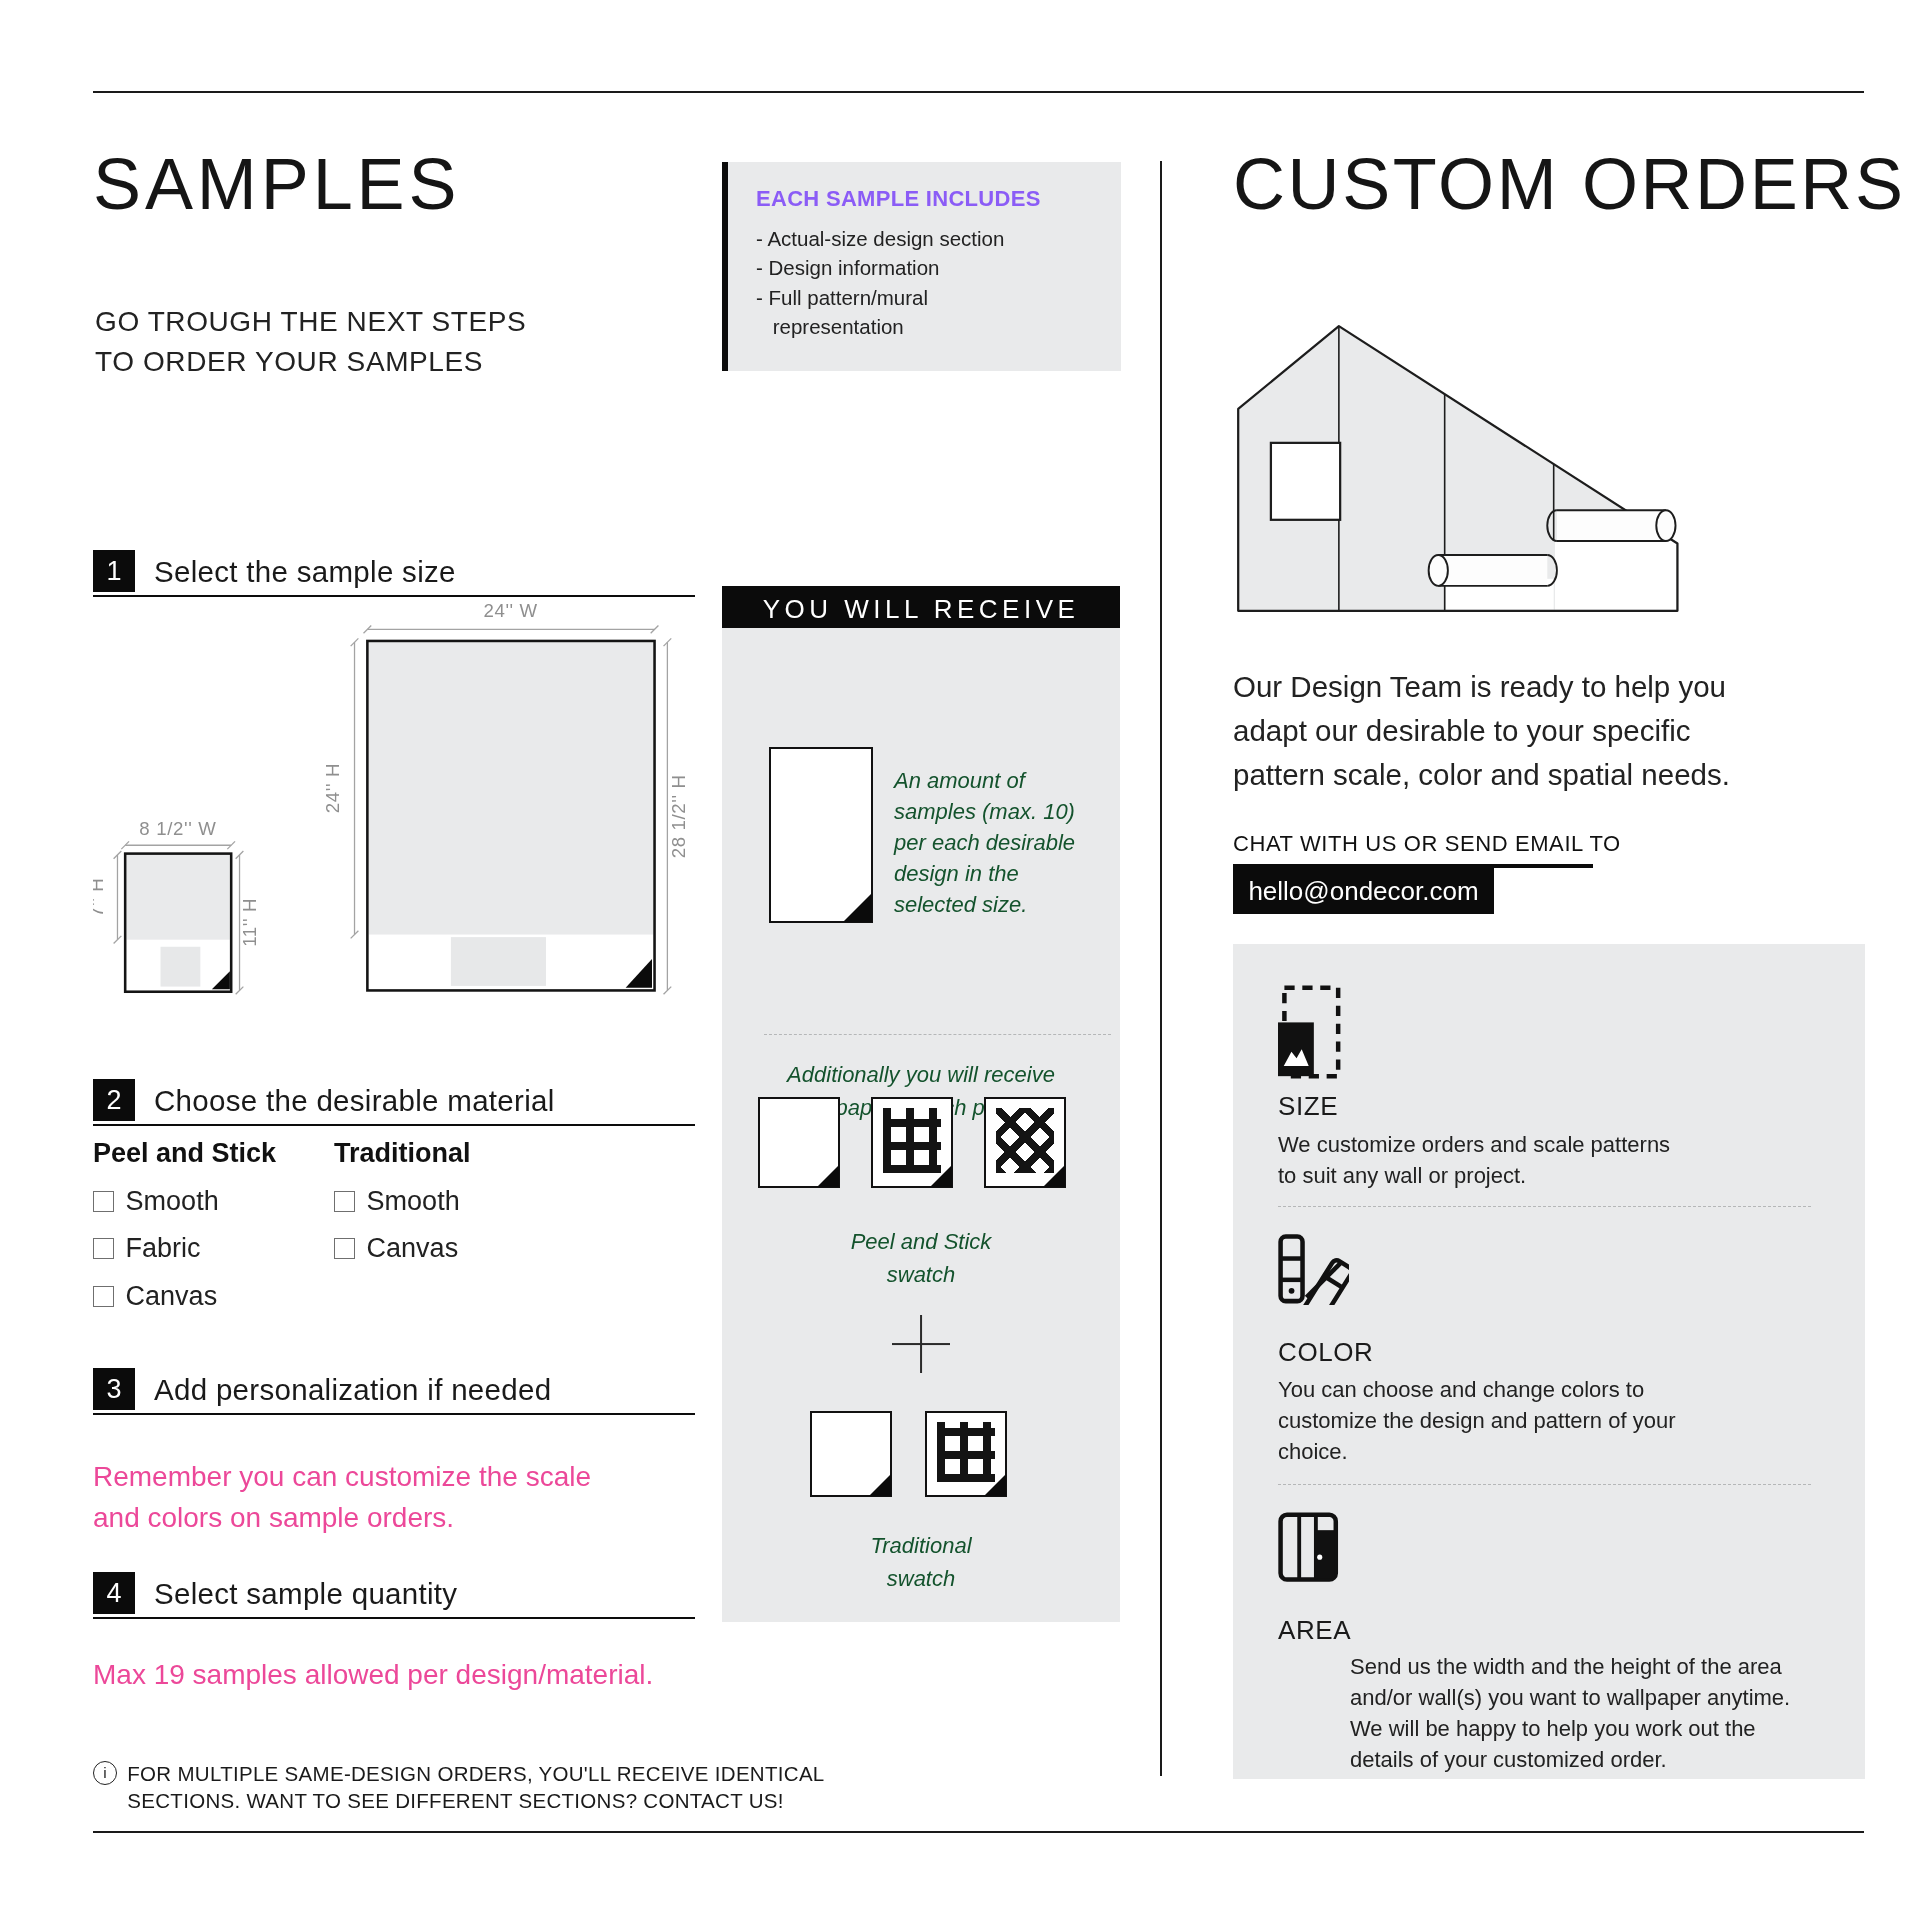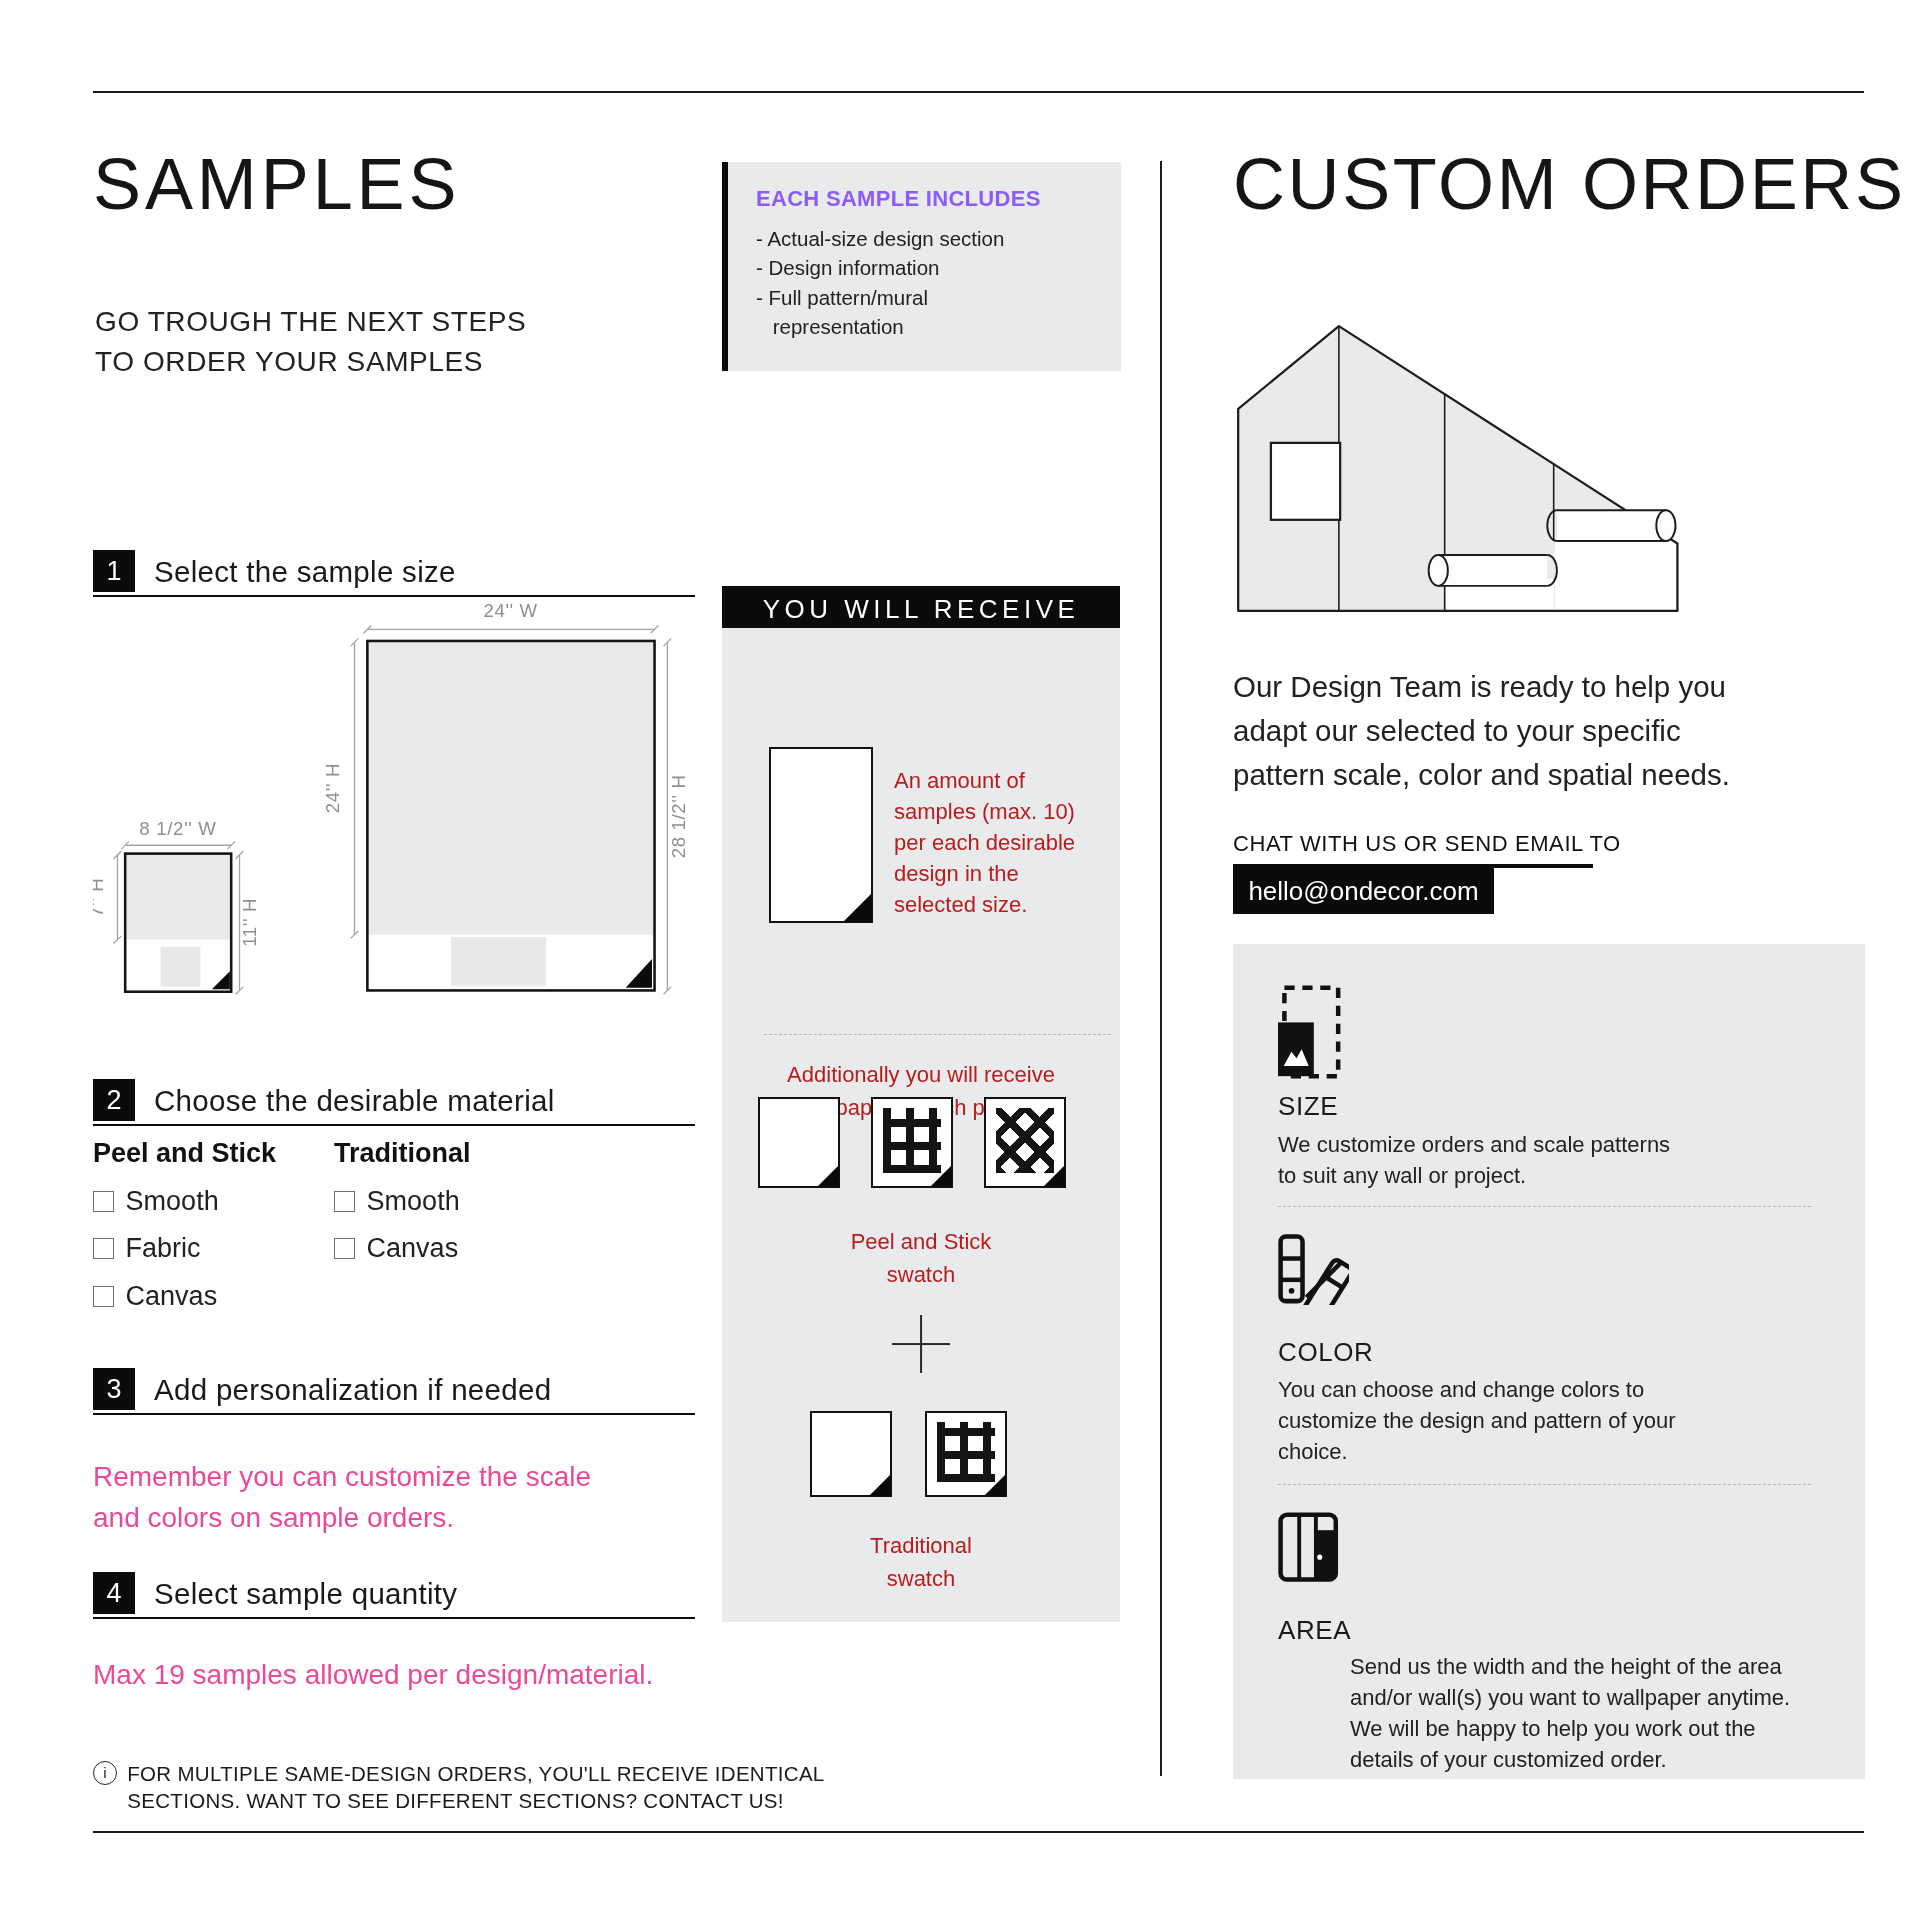--- a/index.html
+++ b/index.html
@@ -32,21 +32,21 @@
                align-items:center;justify-content:center;font-size:15.4px;margin:1.3px 10.3px 0 0;flex:0 0 22px;color:#222;}
   .note-text{font-size:20.5px;line-height:27px;letter-spacing:0.3px;color:#1a1a1a;white-space:pre-line;}
   
   .receive-header{left:722px;top:586px;width:398px;height:46px;background:#0b0b0b;color:#fff;
                   font-size:26px;letter-spacing:4.5px;display:flex;align-items:center;justify-content:center;}
   .receive-col{left:722px;top:628px;width:398px;height:994px;background:#e9eaeb;}
   .paper{background:#fff;border:2.6px solid #111;box-sizing:border-box;}
   .corner{position:absolute;right:-0.6px;bottom:-0.6px;width:0;height:0;
           border-bottom:22px solid #0b0b0b;border-left:22px solid transparent;}
   .corner-lg{border-bottom-width:29.5px;border-left-width:29.5px;}
-  .mid-text{font-size:22px;line-height:31px;color:#b91c1c;white-space:pre-line;}
+  .mid-text{font-size:22px;line-height:31px;color:#14532d;white-space:pre-line;font-style:italic;}
   .center{text-align:center;}
   .dashed{border-top:1.9px dashed #b5b7b8;height:0;}
   .swatch{width:82px;height:91px;background:#fff;border:2.6px solid #111;box-sizing:border-box;position:absolute;}
   .swatch-pat{position:absolute;left:10.3px;right:10.3px;top:9px;bottom:13px;}
   .pat-grid{background:
       repeating-linear-gradient(0deg,#141414 0 8.3px,transparent 8.3px 23px),
       repeating-linear-gradient(90deg,#141414 0 8.3px,transparent 8.3px 23px);}
   .pat-cross{background:
       repeating-linear-gradient(45deg,#141414 0 7.7px,transparent 7.7px 21px),
       repeating-linear-gradient(-45deg,#141414 0 7.7px,transparent 7.7px 21px);}
@@ -260,21 +260,21 @@
     <g>
       <rect x="320" y="390" width="170" height="48" fill="#fdfdfd" stroke="none"></rect>
       <line x1="320" y1="390" x2="490" y2="390" stroke="#1d1d1d" stroke-width="3"></line>
       <line x1="320" y1="438" x2="490" y2="438" stroke="#1d1d1d" stroke-width="3"></line>
       <ellipse cx="320" cy="414" rx="15" ry="24" fill="#fdfdfd" stroke="#1d1d1d" stroke-width="3"></ellipse>
       <path d="M490,390 A15,24 0 0 1 490,438" fill="none" stroke="#1d1d1d" stroke-width="3"></path>
     </g>
   </svg>
 
   <div class="abs intro" style="left:1233px;top:665px;width:642px;">Our Design Team is ready to help you
-adapt our selected to your specific
+adapt our desirable to your specific
 pattern scale, color and spatial needs.</div>
 
   <div class="abs chat-label" style="left:1233px;top:831px;">CHAT WITH US OR SEND EMAIL TO</div>
   <div class="abs chat-underline" style="left:1233px;top:864px;"></div>
   <div class="abs" style="left:1233px;top:868px;">
     <span class="email-badge">hello@ondecor.com</span>
   </div>
 
   <div class="abs features-box"></div>
 

